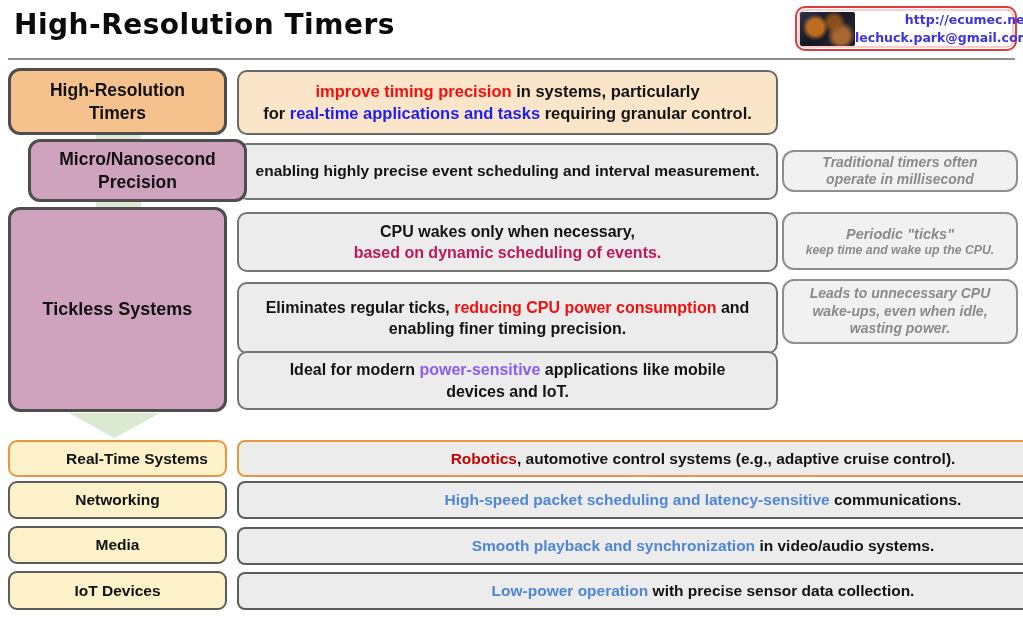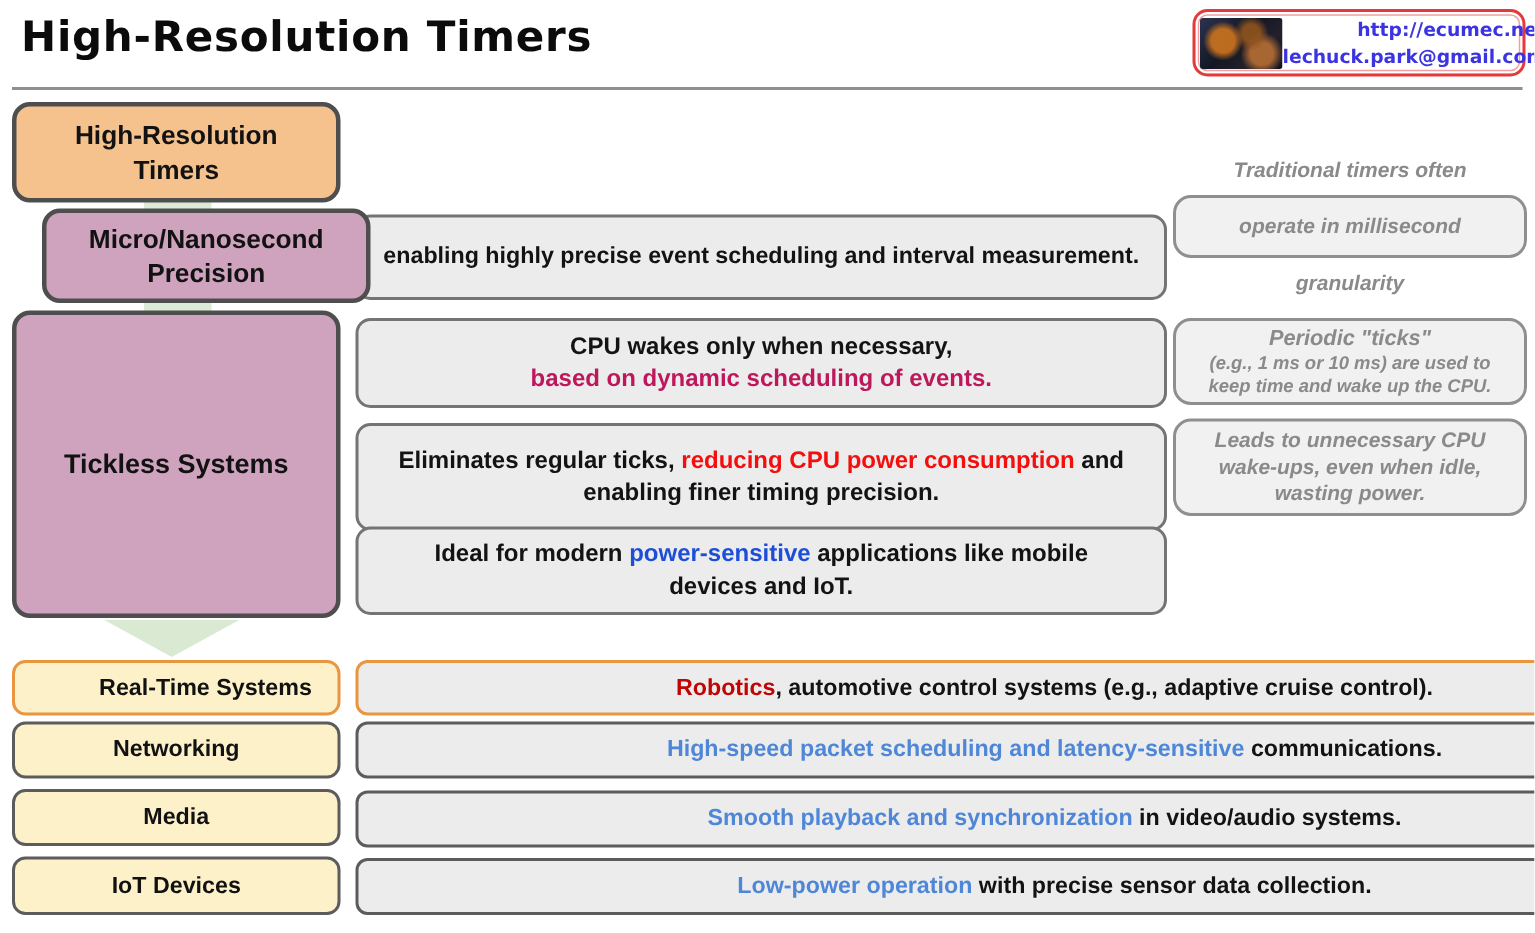--- a/index.html
+++ b/index.html
@@ -66,21 +66,21 @@
   #r1{top:440px;height:37px;border-color:#e8963f;}
   #r2{top:481px;height:38px;}
   #r3{top:527px;height:38px;}
   #r4{top:572px;height:38px;}
 
   
   .note{position:absolute;left:782px;width:236px;box-sizing:border-box;
     border:2px solid #8f8f8f;border-radius:12px;background:#f1f1f1;display:flex;flex-direction:column;
     justify-content:center;text-align:center;font-weight:bold;font-style:italic;color:#8a8a8a;
     font-size:14px;line-height:1.25;}
-  #n1{top:130px;height:42px;gap:20px;}
+  #n1{top:150px;height:42px;}
   #n2{top:212px;height:58px;}
   #n2 .line:nth-child(1){font-size:14.5px;}
   #n2 .line:nth-child(n+2){font-size:12.3px;line-height:1.2;}
   #n3{top:279px;height:65px;}
 </style>
 </head>
 <body>
 
 <div class="canvas">
 
@@ -101,57 +101,59 @@
 
   <div class="lnode" id="node1">High-Resolution Timers</div>
   <div class="lnode" id="node2">Micro/Nanosecond Precision</div>
   <div class="lnode" id="node3">Tickless Systems</div>
 
   <div class="lapp" id="app1">Real-Time Systems</div>
   <div class="lapp" id="app2">Networking</div>
   <div class="lapp" id="app3">Media</div>
   <div class="lapp" id="app4">IoT Devices</div>
 
+  <div class="cbox" id="c1">
+      <div class="line"><span style="color: rgb(244, 15, 15);">improve timing precision</span><span style="color: rgb(19, 19, 19);"> in systems, particularly</span></div>
+      <div class="line"><span style="color: rgb(19, 19, 19);">for </span><span style="color: rgb(29, 29, 242);">real-time applications and tasks</span><span style="color: rgb(19, 19, 19);"> requiring granular control.</span></div>
+    </div>
   <div class="cbox" id="c2">
       <div class="line"><span>enabling highly precise event scheduling and interval measurement.</span></div>
     </div>
   <div class="cbox" id="c3">
       <div class="line"><span>CPU wakes only when necessary,</span></div>
       <div class="line"><span style="color: #be185d;">based on dynamic scheduling of events.</span></div>
     </div>
   <div class="cbox" id="c4">
       <div class="line"><span>Eliminates regular ticks, </span><span style="color: rgb(244, 15, 15);">reducing CPU power consumption</span><span> and</span></div>
       <div class="line"><span>enabling finer timing precision.</span></div>
     </div>
   <div class="cbox" id="c5">
-      <div class="line"><span>Ideal for modern </span><span style="color: #1d4ed8;">power-sensitive</span><span> applications like mobile</span></div>
+      <div class="line"><span>Ideal for modern </span><span style="color: #8b5cf6;">power-sensitive</span><span> applications like mobile</span></div>
       <div class="line"><span>devices and IoT.</span></div>
     </div>
 
   <div class="rrow" id="r1">
       <div class="line"><span style="color: rgb(192, 5, 5);">Robotics</span><span>, automotive control systems (e.g., adaptive cruise control).</span></div>
     </div>
   <div class="rrow" id="r2">
       <div class="line"><span style="color: rgb(78, 134, 216);">High-speed packet scheduling and latency-sensitive</span><span> communications.</span></div>
     </div>
   <div class="rrow" id="r3">
       <div class="line"><span style="color: rgb(78, 134, 216);">Smooth playback and synchronization</span><span> in video/audio systems.</span></div>
     </div>
   <div class="rrow" id="r4">
       <div class="line"><span style="color: rgb(78, 134, 216);">Low-power operation</span><span> with precise sensor data collection.</span></div>
     </div>
 
   <div class="note" id="n1">
       <div class="line"><span>Traditional timers often</span></div>
       <div class="line"><span>operate in millisecond</span></div>
-      <div class="line"><span>granularity</span></div>
     </div>
   <div class="note" id="n2">
       <div class="line"><span>Periodic "ticks"</span></div>
-      <div class="line"><span>(e.g., 1 ms or 10 ms) are used to</span></div>
       <div class="line"><span>keep time and wake up the CPU.</span></div>
     </div>
   <div class="note" id="n3">
       <div class="line"><span>Leads to unnecessary CPU</span></div>
       <div class="line"><span>wake-ups, even when idle,</span></div>
       <div class="line"><span>wasting power.</span></div>
     </div>
 
 </div>
 

